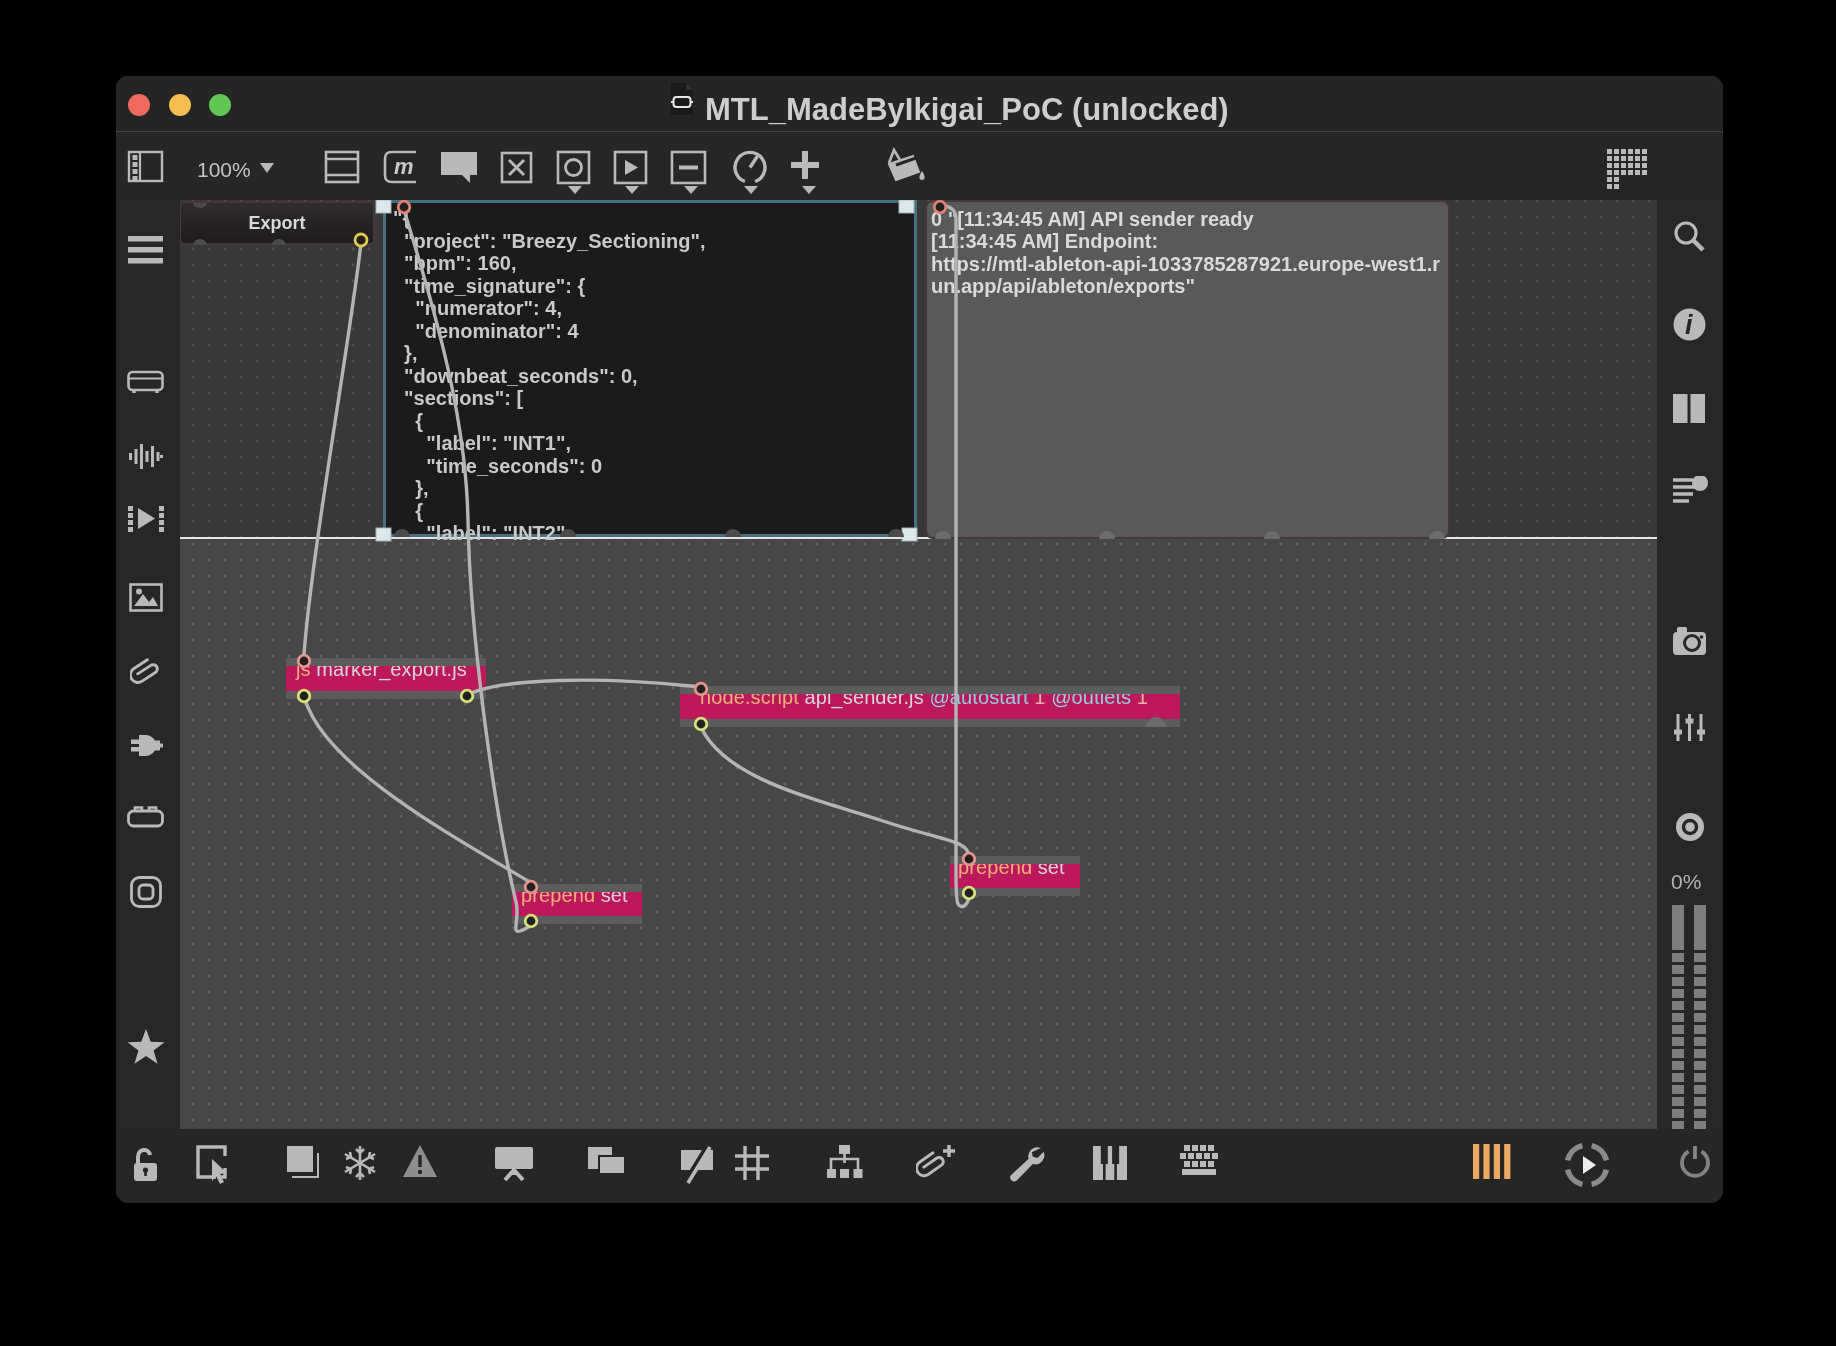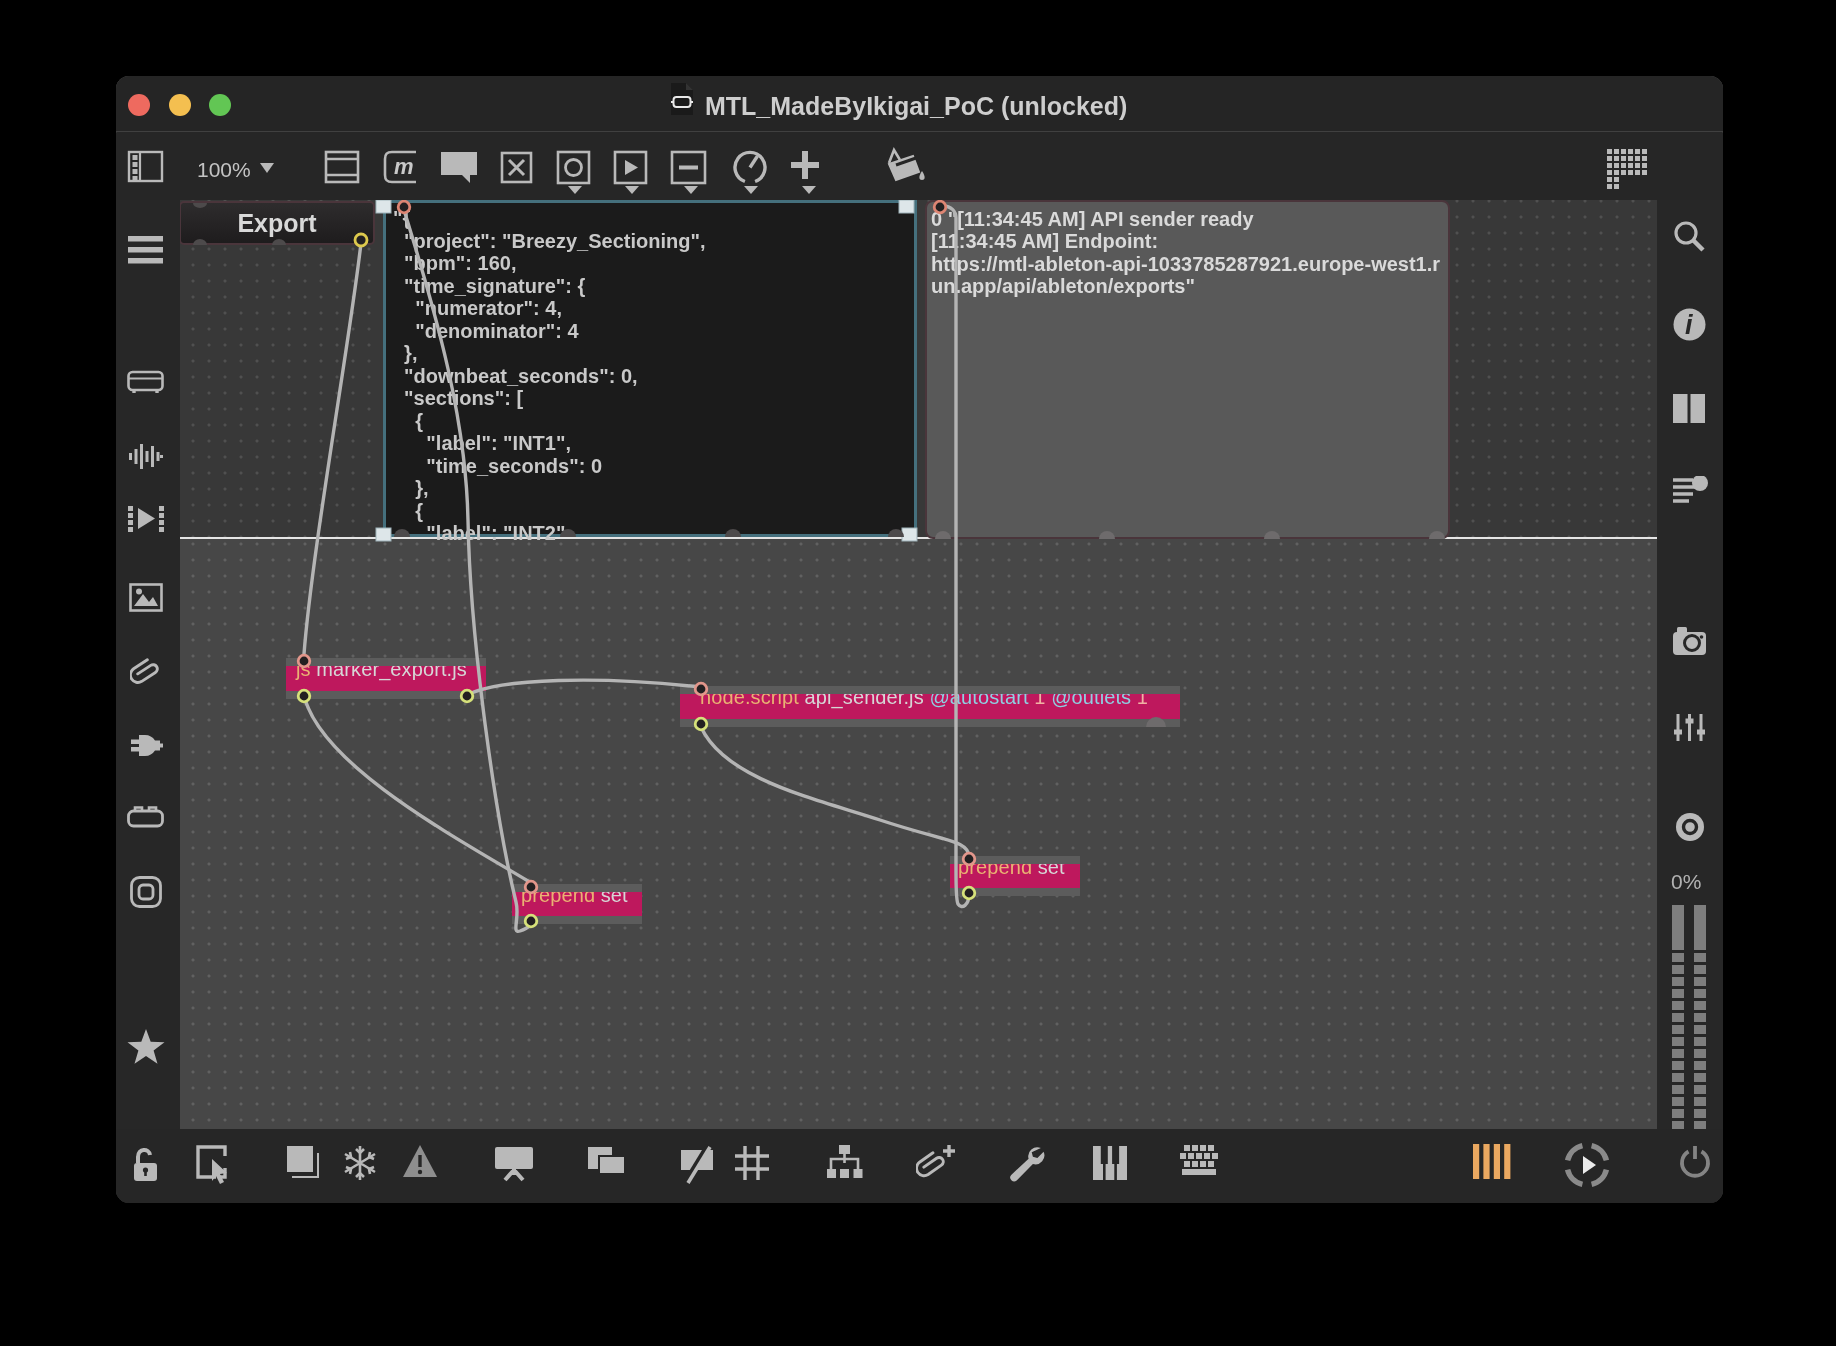--- a/index.html
+++ b/index.html
@@ -1,37 +1,37 @@
 <!DOCTYPE html>
 <html><head>
 <meta charset="utf-8">
 <style>
   html,body{margin:0;padding:0;background:#000;width:1836px;height:1346px;overflow:hidden;}
   *{box-sizing:border-box;font-family:"Liberation Sans",sans-serif;-webkit-font-smoothing:antialiased;}
   .win{position:absolute;left:116px;top:76px;width:1607px;height:1127px;background:#262626;border-radius:13px;overflow:hidden;box-shadow:inset 0 1px 0 #454545, inset 1px 0 0 #323232, inset -1px 0 0 #323232;}
   .titlebar{position:absolute;left:0;top:0;width:100%;height:56px;background:#252525;border-bottom:1px solid #404040;}
   .tl{position:absolute;top:18px;width:22px;height:22px;border-radius:50%;}
-  .title{position:absolute;top:16px;left:589px;color:#cecece;font-weight:bold;font-size:25px;letter-spacing:0px;}
+  .title{position:absolute;top:16px;left:589px;color:#cecece;font-weight:bold;font-size:31px;letter-spacing:0px;}
   .toolbar{position:absolute;left:0;top:57px;width:100%;height:72px;background:#262626;}
   .canvas{position:absolute;left:64px;top:124px;width:1477px;height:929px;overflow:hidden;background:#474747;}
   .cvtop{position:absolute;left:0;top:0;width:100%;height:337px;background-color:#383838;background-image:radial-gradient(circle,#505050 1.4px,transparent 1.7px);background-size:16px 16px;background-position:5px 9px;}
   .cvbot{position:absolute;left:0;top:339px;width:100%;height:590px;background-color:#474747;background-image:radial-gradient(circle,#616161 1.4px,transparent 1.7px);background-size:16px 16px;background-position:5px 13px;}
   .sep{position:absolute;left:0;top:337px;width:100%;height:2px;background:#e5e5e5;}
   .leftbar{position:absolute;left:0;top:124px;width:64px;height:929px;background:#272727;}
   .rightbar{position:absolute;right:0;top:124px;width:66px;height:929px;background:#272727;}
   .bottombar{position:absolute;left:0;top:1053px;width:100%;height:74px;background:#262626;}
   svg.icon{position:absolute;}
   svg.icon{stroke:#b9b9b9;fill:none;stroke-width:2.6;}
   svg.icon .f{fill:#b9b9b9;stroke:none;}
   
   .obox{position:absolute;background:#be185d;display:flex;align-items:flex-start;font-weight:normal;font-size:20px;color:#d6d6d6;white-space:pre;letter-spacing:0.1px;}
   .obox:before{content:"";position:absolute;left:0;top:0;width:100%;height:8px;background:#5c5c5c;}
   .obox:after{content:"";position:absolute;left:0;bottom:0;width:100%;height:8px;background:#5c5c5c;}
   .or{color:#e9b273}.cy{color:#8ed0e2}.sa{color:#f0b2a4}
-  .export{position:absolute;left:-1px;top:1px;width:196px;height:44px;border:2px solid #4a353b;border-radius:5px;background:linear-gradient(#2e2c2d,#1e1c1d);color:#d9d9d9;font-weight:bold;font-size:25px;display:flex;align-items:center;justify-content:center;}
+  .export{position:absolute;left:-1px;top:1px;width:196px;height:44px;border:2px solid #4a353b;border-radius:5px;background:linear-gradient(#2e2c2d,#1e1c1d);color:#d9d9d9;font-weight:bold;font-size:18px;display:flex;align-items:center;justify-content:center;}
   .jsonbox{position:absolute;left:203px;top:0px;width:534px;height:337px;background:#1b1b1b;border:3px solid #45707d;}
   .jsontext{position:absolute;left:7px;top:4px;font-weight:bold;font-size:20px;line-height:22.5px;color:#c9c9c9;white-space:pre;}
   .consolebox{position:absolute;left:745px;top:0px;width:525px;height:339px;background:#595959;border:2px solid #4a353b;border-radius:8px;}
   .consoletext{position:absolute;left:4px;top:6px;font-weight:bold;font-size:20px;line-height:22.4px;color:#dadada;white-space:pre;}
   .title,.jsontext,.consoletext,.obox,.export,.toolbar span,.rightbar span{will-change:transform;}
 </style>
 </head>
 <body>
 <div class="win">
   <div class="titlebar">

